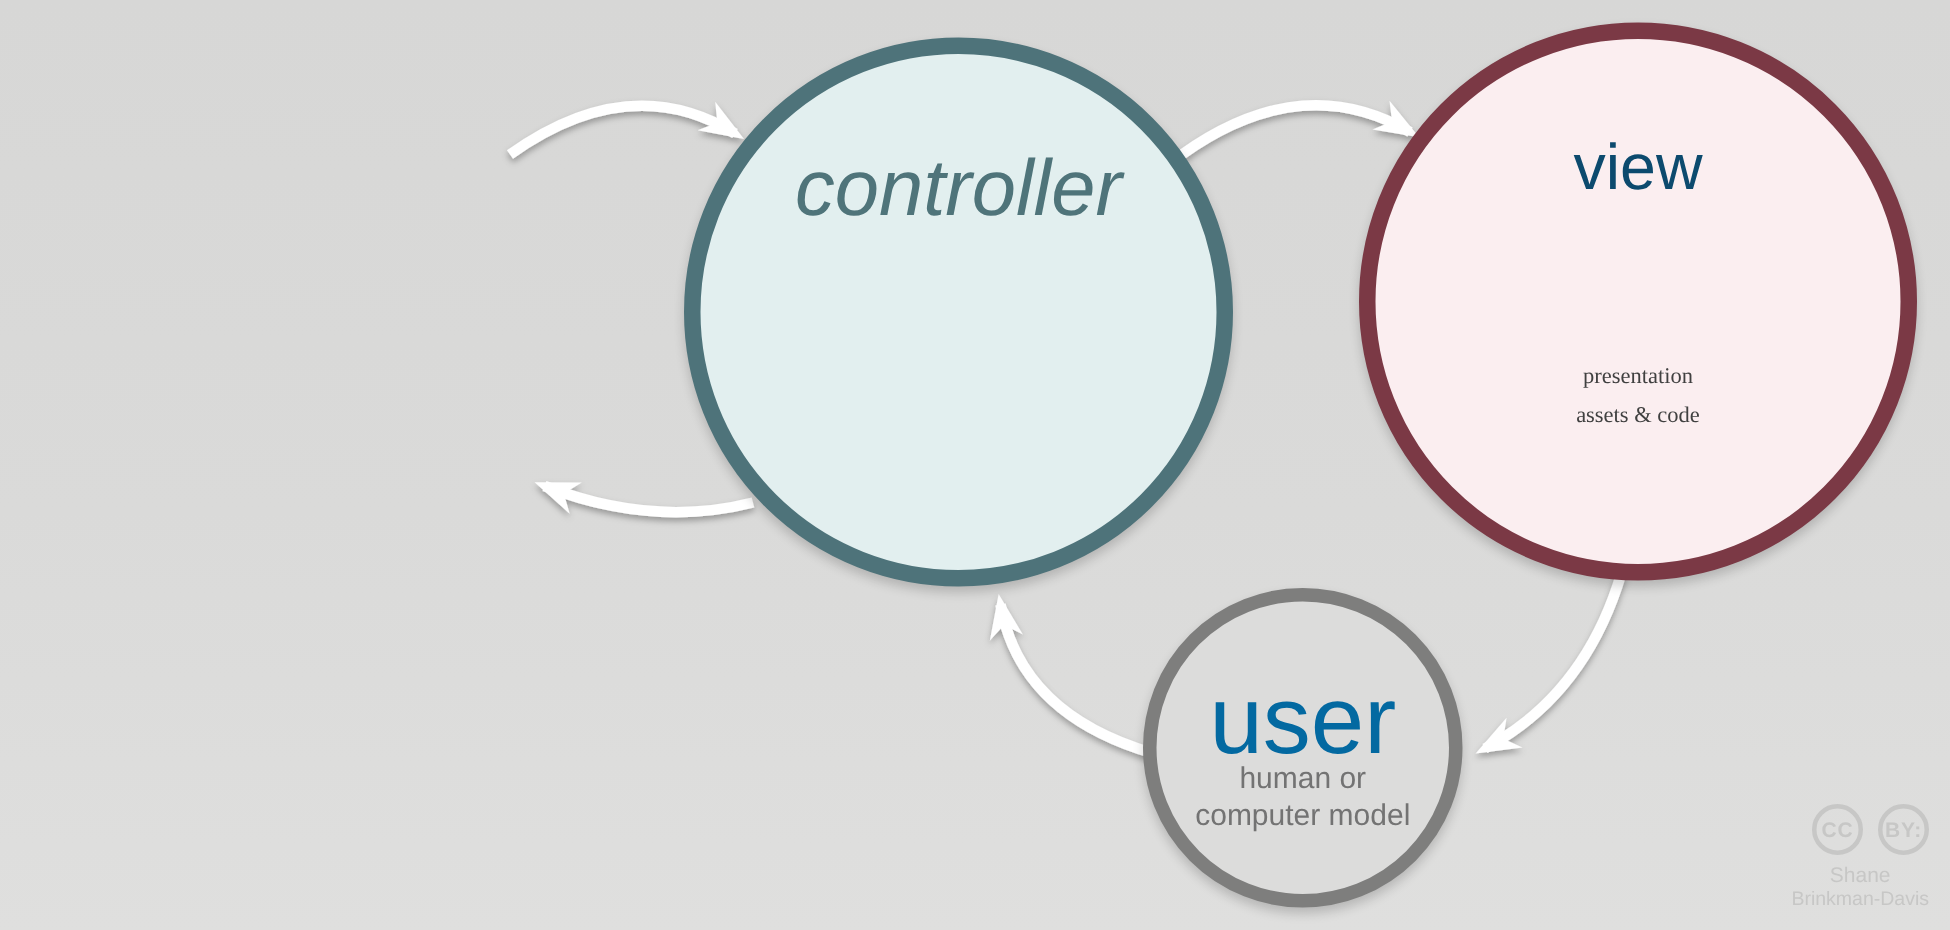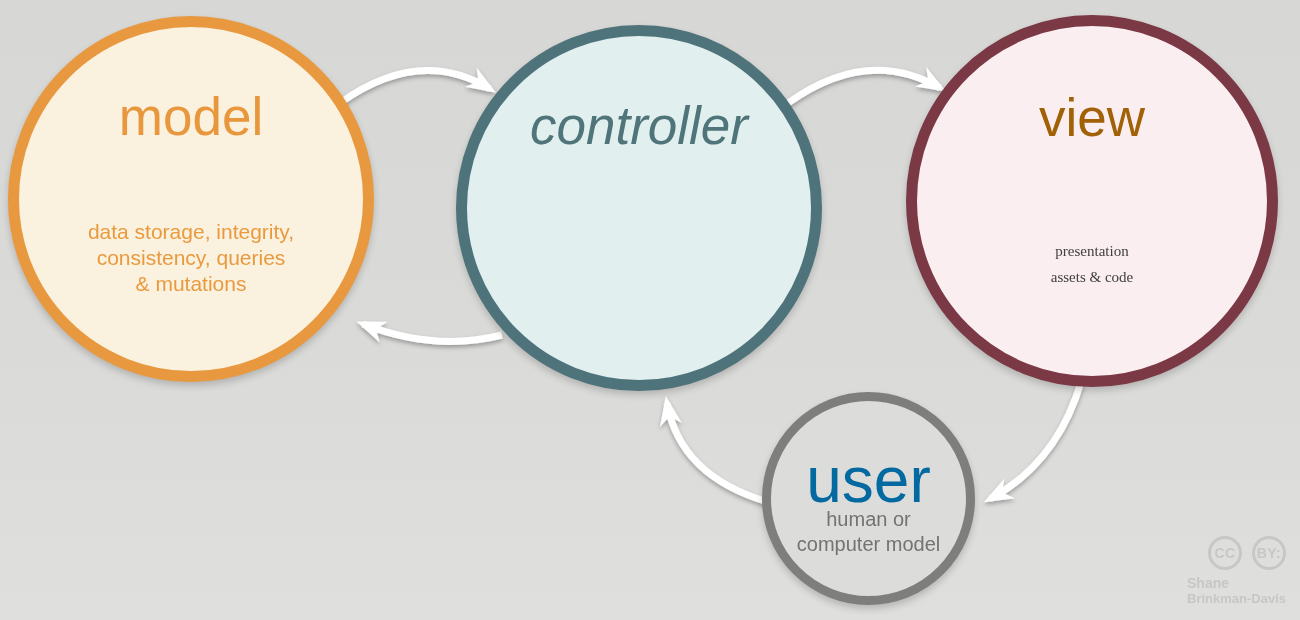--- a/index.html
+++ b/index.html
@@ -26,40 +26,40 @@
   .node-model .title{top:62px;font-size:53px;color:#e9973c;}
   .node-model .desc{top:192px;font-size:21px;line-height:26px;color:#ea9a3e;}
 
   .node-controller{left:456px;top:25px;width:366px;height:366px;
     background:#e2efef;border:11px solid #4e737a;}
   .node-controller .title{top:62px;font-size:53px;color:#4f747a;font-style:italic;}
   .node-controller .desc{top:186px;font-size:21.5px;line-height:26px;color:#4f747a;}
 
   .node-view{left:906px;top:15px;width:372px;height:372px;
     background:#fbeef0;border:11px solid #7b3945;}
-  .node-view .title{top:64px;font-size:53px;color:#a16207;}
+  .node-view .title{top:64px;font-size:43px;color:#0c4a6e;}
   .node-view .desc{top:212px;font-size:15px;line-height:26px;color:#404040;font-family:Liberation Serif, serif;}
 
   .node-user{left:762px;top:392px;width:213px;height:213px;
     background:#dcdcdb;border:9px solid #7e7e7d;}
   .node-user .title{top:46px;font-size:64px;color:#0369a1;}
   .node-user .desc{top:106px;font-size:20px;line-height:25px;color:#737373;}
 
   .attribution{
     position:absolute;right:14px;bottom:14px;z-index:3;
     color:#c7c7c6;text-align:left;
   }
   .badges{display:flex;gap:10px;justify-content:flex-end;margin-bottom:6px;}
   .badge{
     width:34px;height:34px;border-radius:50%;
     border:3.5px solid #c7c7c6;box-sizing:border-box;
     display:flex;align-items:center;justify-content:center;
     font-weight:bold;font-size:14px;letter-spacing:0.5px;
   }
-  .attr-name{font-weight:bold;font-size:14px;line-height:15px;}
+  .attr-name{font-weight:normal;font-size:14px;line-height:15px;text-align:center;}
   .attr-name .line2{font-size:13px;}
 </style>
 </head>
 <body>
 
 <div class="canvas">
 
   <svg class="arrow-layer" viewBox="0 0 1300 620" xmlns="http://www.w3.org/2000/svg">
     <defs>
       <marker id="ah" viewBox="0 0 10 10" refX="7.6" refY="5" markerWidth="4.6" markerHeight="4.2" orient="auto">
@@ -71,26 +71,20 @@
     </defs>
     <g fill="none" stroke="#ffffff" stroke-width="7" filter="url(#ds)">
       <path d="M 340 103 Q 420 46 490 89" marker-end="url(#ah)"></path>
       <path d="M 788 103 Q 868 46 940 88" marker-end="url(#ah)"></path>
       <path d="M 502 335 Q 435 352 363 324" marker-end="url(#ah)"></path>
       <path d="M 1081 382 Q 1057 463 990 499" marker-end="url(#ah)"></path>
       <path d="M 768 502 Q 680 476 667 403" marker-end="url(#ah)"></path>
     </g>
   </svg>
 
-  <div class="node node-model">
-    <div class="title">model</div>
-    <div class="desc">data storage, integrity,
-consistency, queries
-&amp; mutations</div>
-  </div>
 
   <div class="node node-controller">
     <div class="title">controller</div>
   </div>
 
   <div class="node node-view">
     <div class="title">view</div>
     <div class="desc">presentation
 assets &amp; code</div>
   </div>

